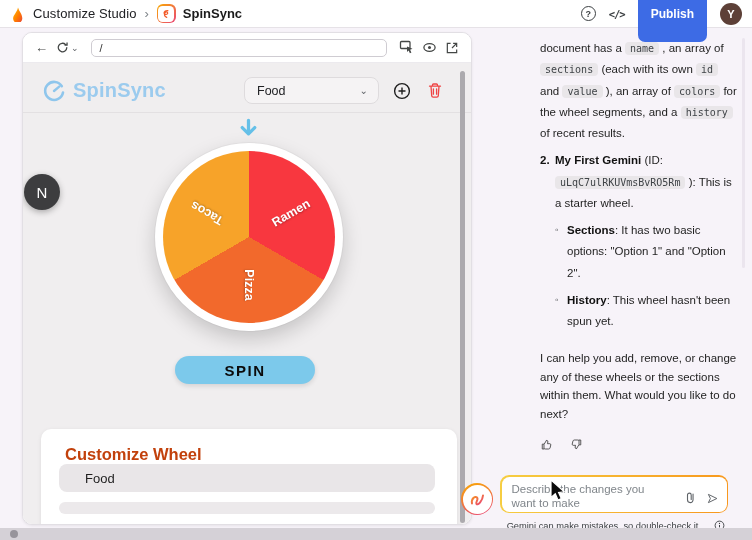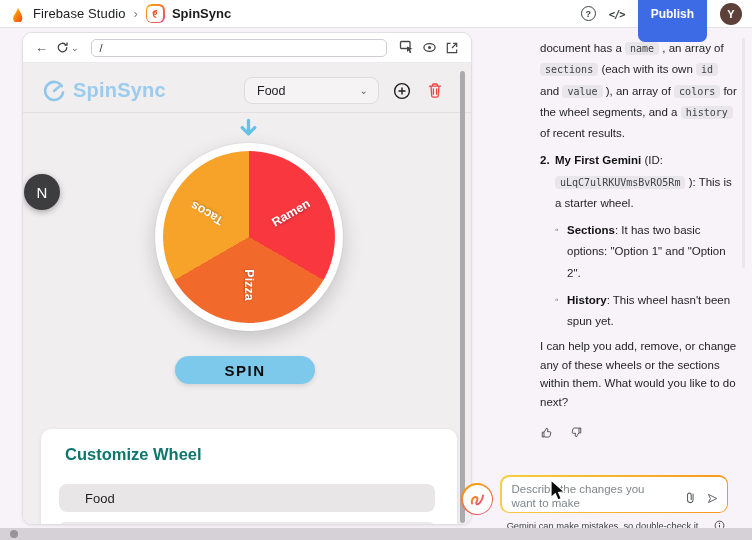--- a/index.html
+++ b/index.html
@@ -60,42 +60,42 @@
     box-shadow:0 8px 20px rgba(0,0,0,.18),0 0 0 1px rgba(0,0,0,.03)}
   .wheel-disc{position:absolute;left:8px;top:8px;width:172px;height:172px;border-radius:50%}
   .wheel-label{position:absolute;color:#fff;font-size:12.5px;font-weight:700;text-shadow:0 1px 2px rgba(0,0,0,.28);
     white-space:nowrap}
   .spin-btn{position:absolute;left:152px;top:293px;width:140px;height:28px;border:none;border-radius:17px;
     background:var(--spin-button-blue);color:#0b0b0b;font-weight:700;font-size:15px;letter-spacing:1.5px;
     font-family:inherit;cursor:pointer;box-shadow:0 2px 5px rgba(0,0,0,.12)}
 
   .customize-card{position:absolute;left:18px;top:366px;width:416px;height:140px;background:#fff;border-radius:10px;
     box-shadow:0 1px 4px rgba(0,0,0,.08);padding:16px 22px 0 24px}
-  .customize-title{font-size:16.5px;font-weight:700;color:#0f766e;margin-bottom:20px}
+  .customize-title{font-size:16.5px;font-weight:700;color:#c2410c;}
   .section-input{position:relative;width:376px;height:28px;background:#e9e6e8;border-radius:8px;display:flex;
     align-items:center;padding:0 12px;font-size:13px;color:#1f1f1f;margin-left:-6px}
   .section-input-2{width:376px;height:12px;background:#ece9eb;border-radius:8px;margin:10px 0 0 -6px}
   .presence-badge{position:absolute;left:1px;top:111px;width:36px;height:36px;border-radius:50%;background:#3d3d3f;
     color:#fff;font-size:15px;font-weight:500;display:flex;align-items:center;justify-content:center;
     box-shadow:0 2px 6px rgba(0,0,0,.3);z-index:6}
   .preview-scrollbar{position:absolute;right:6px;top:8px;width:5px;height:452px;background:#acaaae;border-radius:3px}
 
   
   .chat-panel{position:absolute;left:480px;top:28px;width:272px;height:512px}
   .chat-scroll{position:absolute;left:60px;top:10px;width:197px;font-size:11.5px;color:#1f1f1f}
   .rich-p{line-height:1.85}
   .chip{font-family:"DejaVu Sans Mono",monospace;font-size:10px;background:var(--chip-bg);color:#3f4347;
     border-radius:4px;padding:1px 5px}
   .b{font-weight:700;color:#111}
   .li{display:flex;margin-top:6px}
   .li .marker{width:15px;flex:none}
   .sub{margin-left:15px}
   .sub .marker{width:12px;font-size:10px;padding-top:1px;color:#3c4043}
   .plain{line-height:1.6}
-  .closing{margin-top:5px}
+  .closing{margin-top:17px}
   .feedback{display:flex;gap:13px;margin-top:14px}
   .chat-vscroll{position:absolute;right:7px;top:10px;width:3px;height:230px;background:#ebe5ee;border-radius:2px}
 
   .fab-ring{position:absolute;left:-19px;top:455px;width:32px;height:32px;border-radius:50%;
     background:linear-gradient(160deg,#f9ab00,#e9437a);padding:1.5px;cursor:pointer;z-index:20}
   .fab-inner{width:29px;height:29px;border-radius:50%;background:#fff;display:flex;align-items:center;justify-content:center}
 
   .input-ring{position:absolute;left:20px;top:447px;width:228px;height:38px;border-radius:9px;
     background:linear-gradient(100deg,#f6ce42,#f8971d);padding:1.5px;z-index:10}
   .input-inner{width:100%;height:100%;border-radius:7.5px;background:#fff;position:relative}
@@ -122,21 +122,21 @@
     <svg width="16" height="16" viewBox="0 0 16 16">
       <defs>
           <linearGradient id="fg" x1="0" y1="0" x2="1" y2="1">
         <stop offset="0" stop-color="#ffc400"></stop>
             <stop offset=".55" stop-color="#ff7a00"></stop>
             <stop offset="1" stop-color="#e8453c"></stop>
       </linearGradient>
         </defs>
       <path d="M12.3 12.4a4.6 4.6 0 0 1-9.2 0c0-1.6.9-3.1 2-4.7C6.3 5.8 7.6 3.6 8 1.4c.5 2 1.5 3.8 2.5 5.4 1 1.6 1.8 3.7 1.8 5.6z" fill="url(#fg)"></path>
     </svg>
-    <span class="product">Firebase Studio</span>
+    <span class="product">Customize Studio</span>
     <span class="crumb-sep">›</span>
     <span class="appicon-ring">
       <span class="appicon-inner">
         <svg width="12" height="12" viewBox="0 0 16 16">
           <path d="M10.5 3.5 C5 3 4 8 7.5 8.5 C11 9 11 5 8.5 5.2 C5.5 5.5 4.5 11 9 12.5" stroke="#f25b2a" stroke-width="1.6" fill="none" stroke-linecap="round"></path>
         </svg>
       </span>
     </span>
     <span class="appname">SpinSync</span>
     <span class="tb-right">

